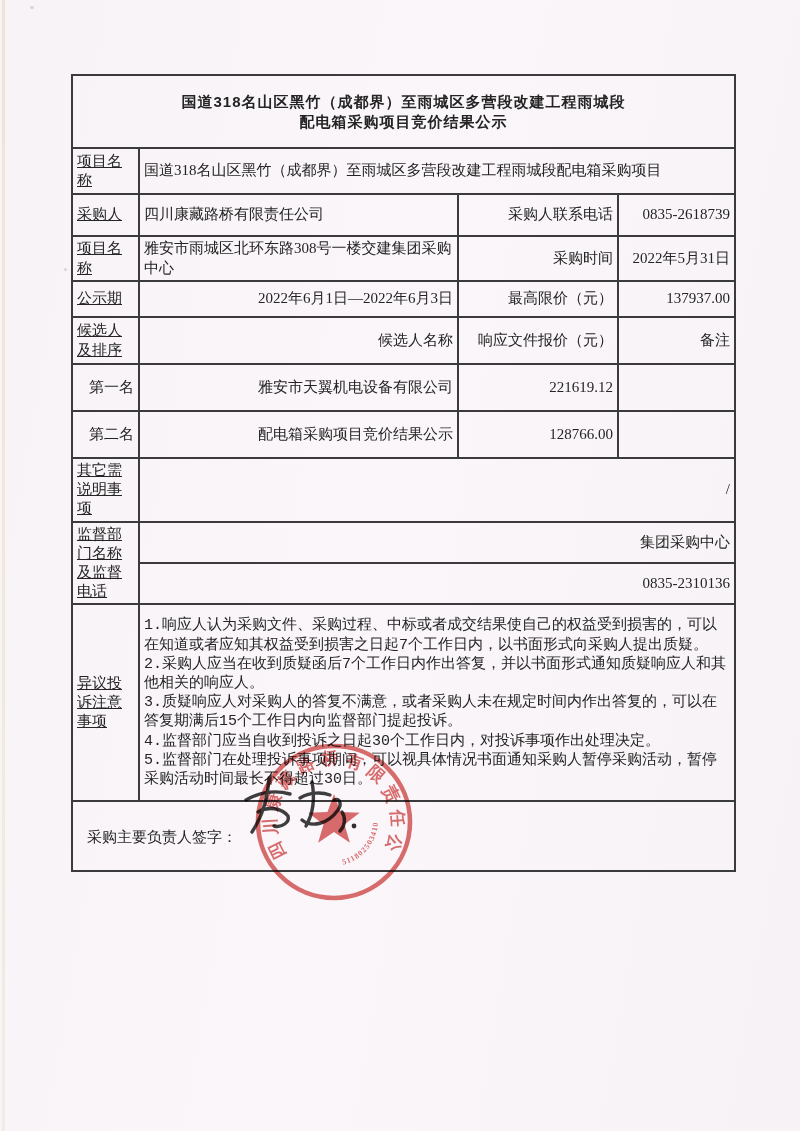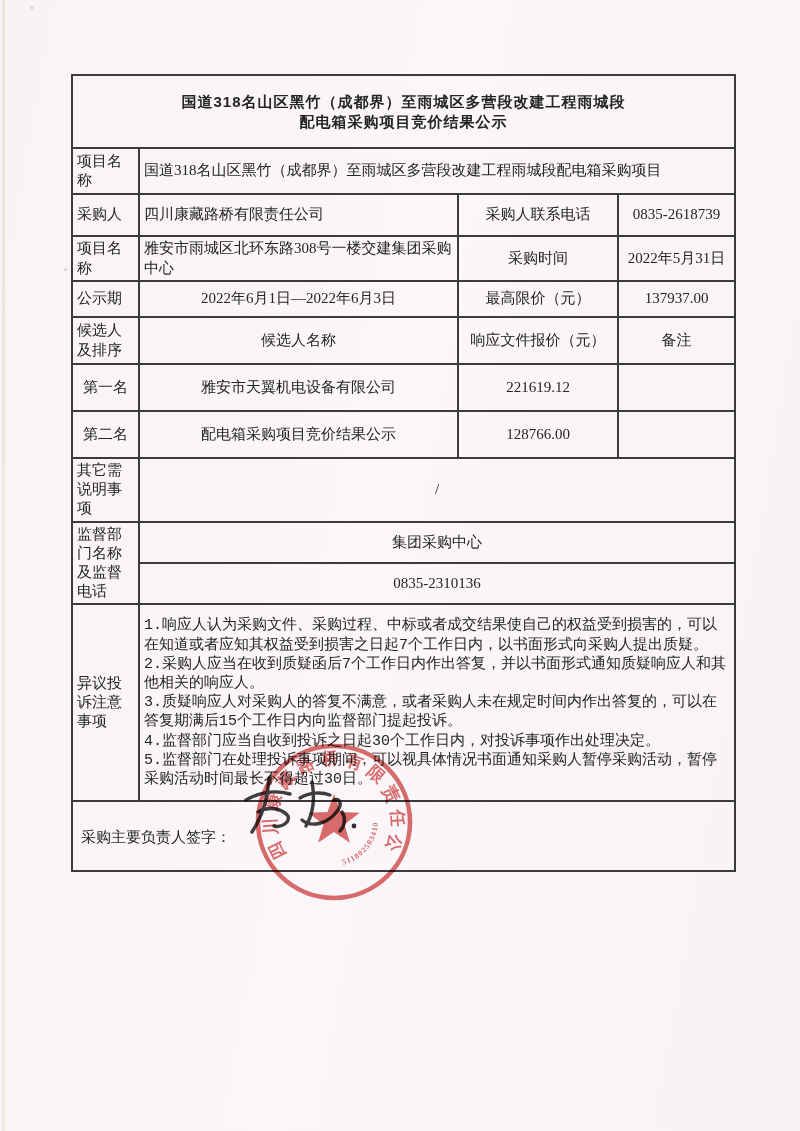--- a/index.html
+++ b/index.html
@@ -21,31 +21,31 @@
   table.doc td{
     border:2px solid #3b3b3d;
     font-size:15px;line-height:1.28;padding:2px 4px;vertical-align:middle;
     word-break:break-all;
   }
   td.title-cell{
     font-family:"Liberation Sans","DejaVu Sans",sans-serif;
     font-weight:bold;font-size:19px;line-height:1.62;text-align:center;
     letter-spacing:1px;padding:8px 6px;
   }
-  .lbl{padding-left:4px;}
-  .ctr{text-align:center;}
+  .lbl{padding-left:4px;text-decoration:underline;}
+  .ctr{text-align:right;}
   .val{padding-left:7px;border-radius:16px;}
   .notice{font-size:14.6px;line-height:1.42;padding:5px 7px 5px 8px;vertical-align:top;}
   .notice div{margin:0;font-family:Liberation Mono, monospace;}
   .r-title{height:73px;} .r-proj{height:46px;} .r-buyer{height:42px;}
   .r-loc{height:45px;}   .r-pub{height:36px;}  .r-cand{height:47px;}
   .r-win{height:47px;}   .r-other{height:38px;}.r-sup{height:38px;}
   .r-notice{height:197px;} .r-sign{height:70px;}
   .sign-cell{position:relative;padding-left:7px;font-size:15.5px;}
-  .sign-label{position:absolute;left:8px;top:26px;}
+  .sign-label{position:absolute;left:14px;top:26px;}
 
   .signature{position:absolute;left:238px;top:768px;mix-blend-mode:multiply;opacity:.92;}
   .stamp{position:absolute;left:249px;top:737px;mix-blend-mode:multiply;opacity:.82;}
   .stamp text{font-family:"Liberation Serif","DejaVu Serif",serif;font-weight:bold;}
   .speck{position:absolute;background:#b9b4b9;border-radius:50%;opacity:.5;}
 </style>
 </head>
 <body>
 
 <div class="page">

